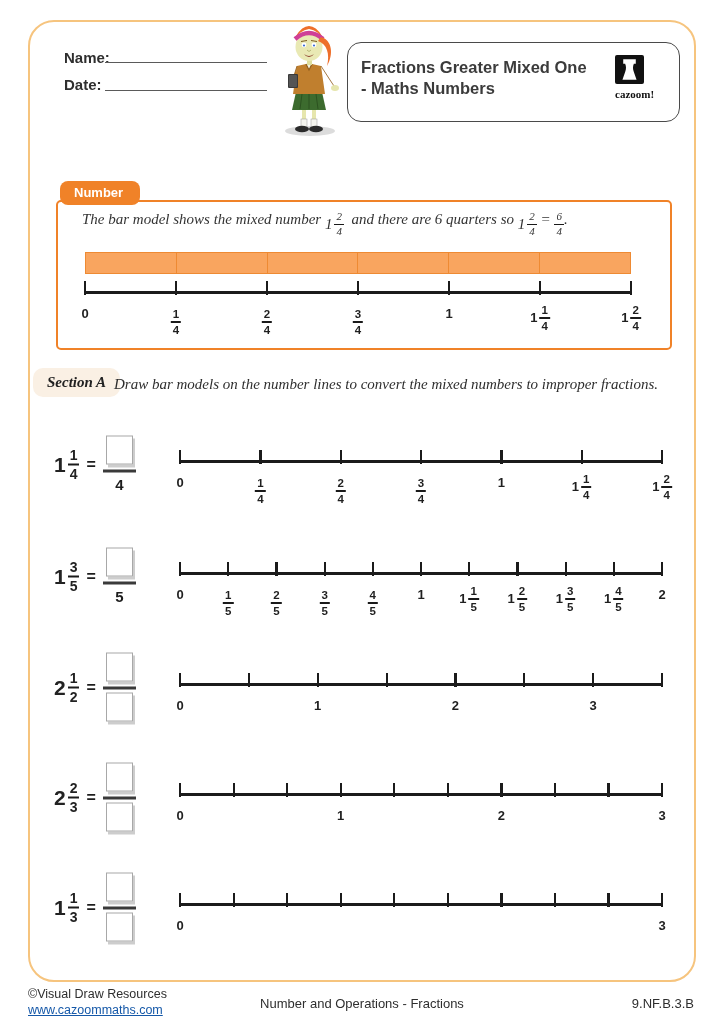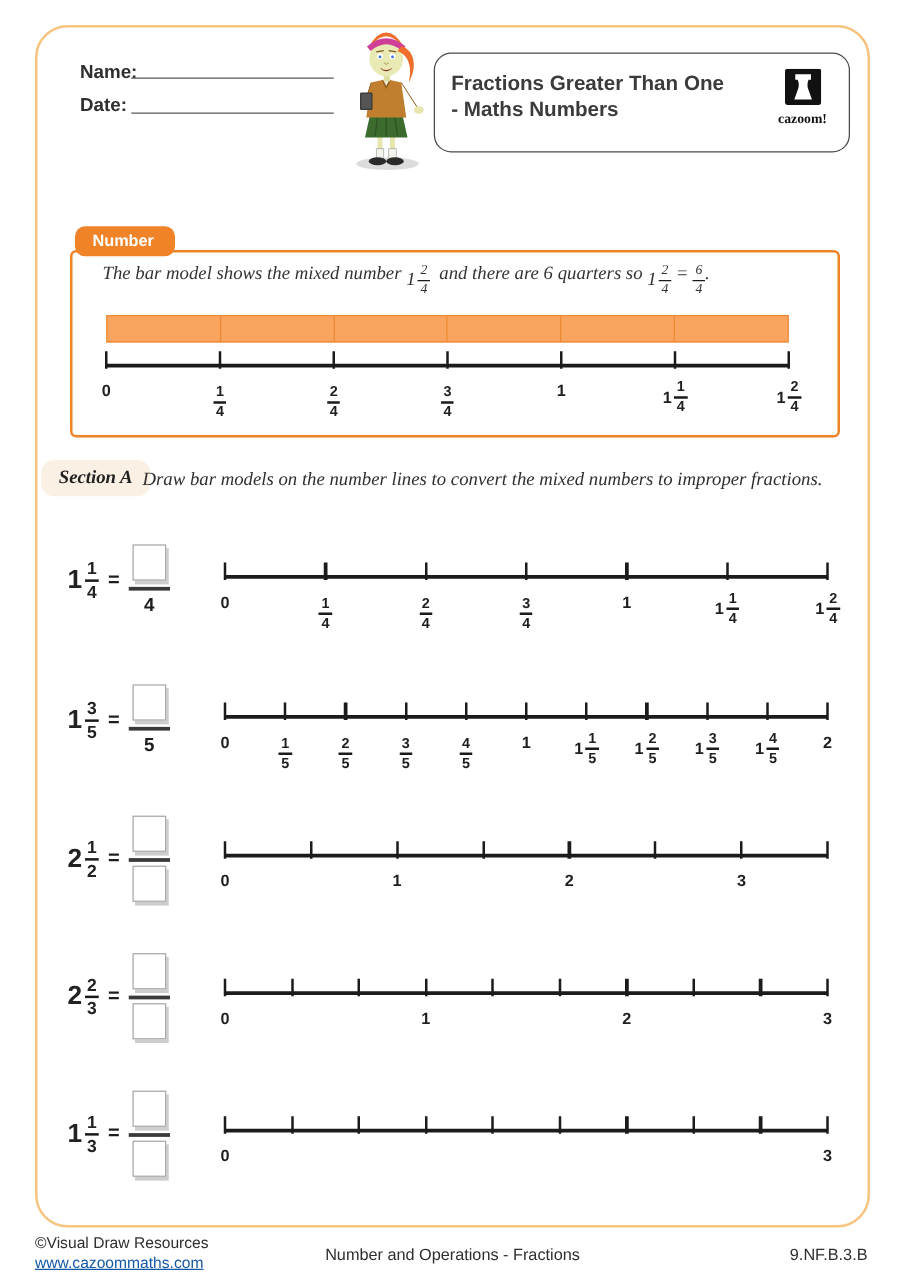--- a/index.html
+++ b/index.html
@@ -8,21 +8,21 @@
   .page-border{position:absolute;left:28px;top:20px;width:664px;height:958px;
                border:2px solid #F6C47E;border-radius:26px;}
   
   .fld-label{position:absolute;left:64px;font-weight:bold;font-size:15px;color:#2f2f2f;}
   .fld-line{position:absolute;left:105px;width:162px;height:0;border-top:1.6px solid #5a5a5a;}
   .char-wrap{position:absolute;left:266px;top:24px;width:84px;height:114px;}
   .title-box{position:absolute;left:347px;top:42px;width:333px;height:80px;
              border:1.6px solid #4a4a4a;border-radius:14px;background:#fff;box-sizing:border-box;}
   .title-text{position:absolute;left:13px;top:14px;font-weight:bold;font-size:16.5px;
               line-height:21px;color:#3b3b3b;}
-  .logo{position:absolute;right:10px;top:12px;width:54px;text-align:center;}
+  .logo{position:absolute;right:10px;top:12px;width:54px;}
   .logo-text{font-family:"Liberation Serif",serif;font-weight:bold;font-size:11px;color:#111;margin-top:0;}
   
   .intro{position:absolute;left:56px;top:151px;width:620px;
          font-family:"Liberation Serif",serif;font-style:italic;font-size:15px;color:#333;}
   
   .example-box{position:absolute;left:56px;top:200px;width:616px;height:150px;
                border:2.6px solid #F08228;border-radius:5px;box-sizing:border-box;}
   .example-tab{position:absolute;left:60px;top:181px;background:#F08228;color:#fff;
                font-weight:bold;font-size:13px;padding:4px 17px 5px 14px;border-radius:8px;z-index:2;}
   .ex-sentence{position:absolute;left:24px;top:9px;display:flex;align-items:flex-start;white-space:pre;
@@ -115,21 +115,21 @@
       <circle cx="38" cy="21.5" r="1.1" fill="#3d6fd6"></circle>
       <circle cx="48" cy="21.5" r="1.1" fill="#3d6fd6"></circle>
       <path d="M35 17.5 L41 16.5 M45 16.5 L51 17.5" stroke="#7a5a20" stroke-width="1"></path>
       <path d="M38 30 Q43 34 48 30 Q46 33 43 33 Q40 33 38 30 Z" fill="#8a3b2a"></path>
       <path d="M41 26 L43 27.5 L45 26" fill="none" stroke="#b8b878" stroke-width="1"></path>
     </svg>
   </div>
 
   <div class="title-box">
     <div class="title-text">
-      <div>Fractions Greater Than One</div>
+      <div>Fractions Greater Mixed One</div>
       <div>- Maths Numbers</div>
     </div>
     <div class="logo">
       <svg width="29" height="29" viewBox="0 0 30 30">
         <rect width="30" height="30" rx="2" fill="#111"></rect>
         <path d="M8.5 4.5 h13 v4.5 h-2 c-1.2 3 -1.2 5.5 0 8.5 l2.8 8 h-14.6 l2.8 -8 c1.2 -3 1.2 -5.5 0 -8.5 h-2 z" fill="#fff"></path>
       </svg>
       <div class="logo-text">cazoom!</div>
     </div>
   </div>

